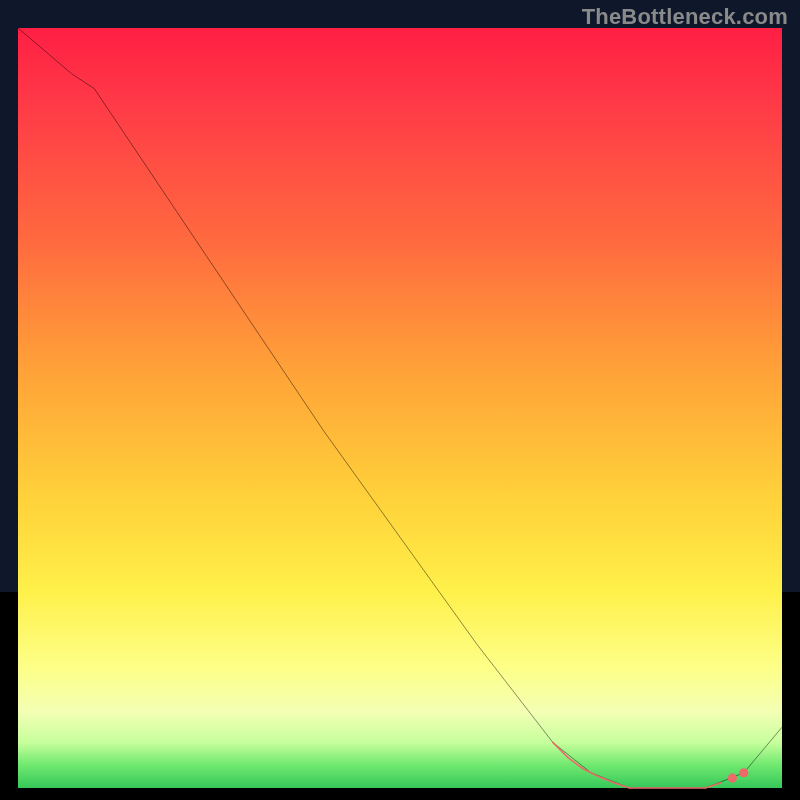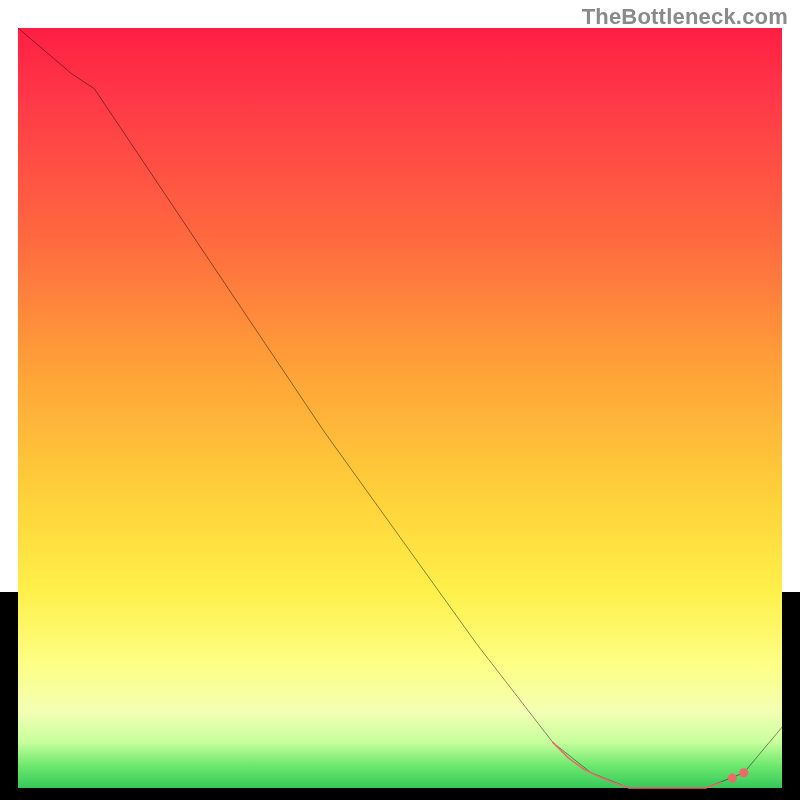--- a/index.html
+++ b/index.html
@@ -9,21 +9,21 @@
     height: 800px;
     background: #000;
     overflow: hidden;
   }
   .frame {
     position: absolute;
     left: 0;
     top: 0;
     width: 800px;
     height: 592px;
-    background: #ffffff;
+    background: #0f172a;
   }
   .watermark {
     position: absolute;
     top: 4px;
     right: 12px;
     font-family: Arial, Helvetica, sans-serif;
     font-size: 22px;
     font-weight: 600;
     color: #8a8a8a;
     letter-spacing: 0.2px;

